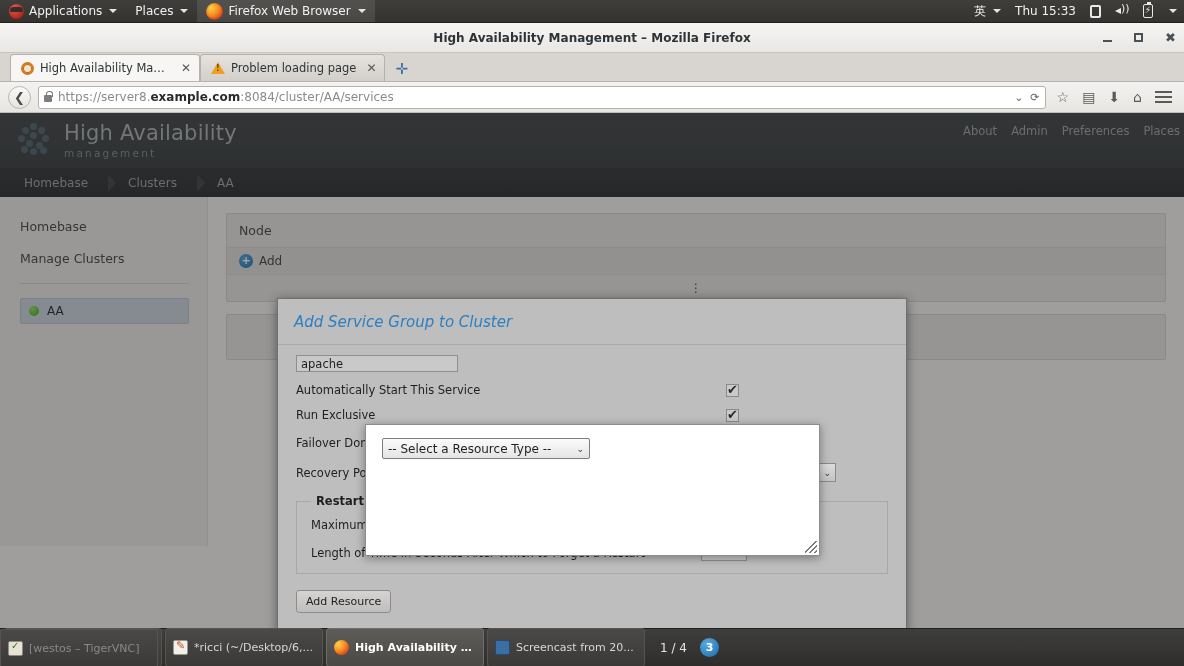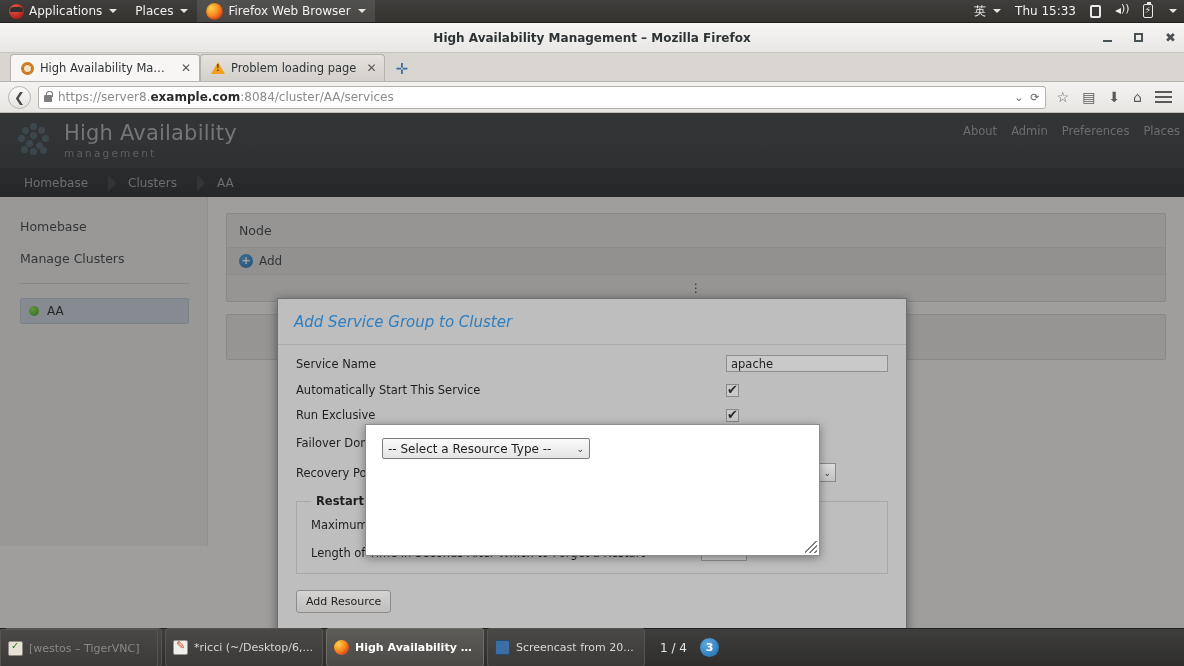--- a/index.html
+++ b/index.html
@@ -531,21 +531,20 @@
 
     <div class="dim"></div>
 
     <div class="modal-outer">
       <div class="modal-titlebar">
         <div class="modal-title">Add Service Group to Cluster</div>
       </div>
       <div class="modal-body">
 
         <div class="form-row">
-          <span class="form-label">Service Name</span>
           <span class="txt-input">apache</span>
         </div>
 
         <div class="form-row">
           <span class="form-label">Automatically Start This Service</span>
           <span class="chk"></span>
         </div>
 
         <div class="form-row">
           <span class="form-label">Run Exclusive</span>

